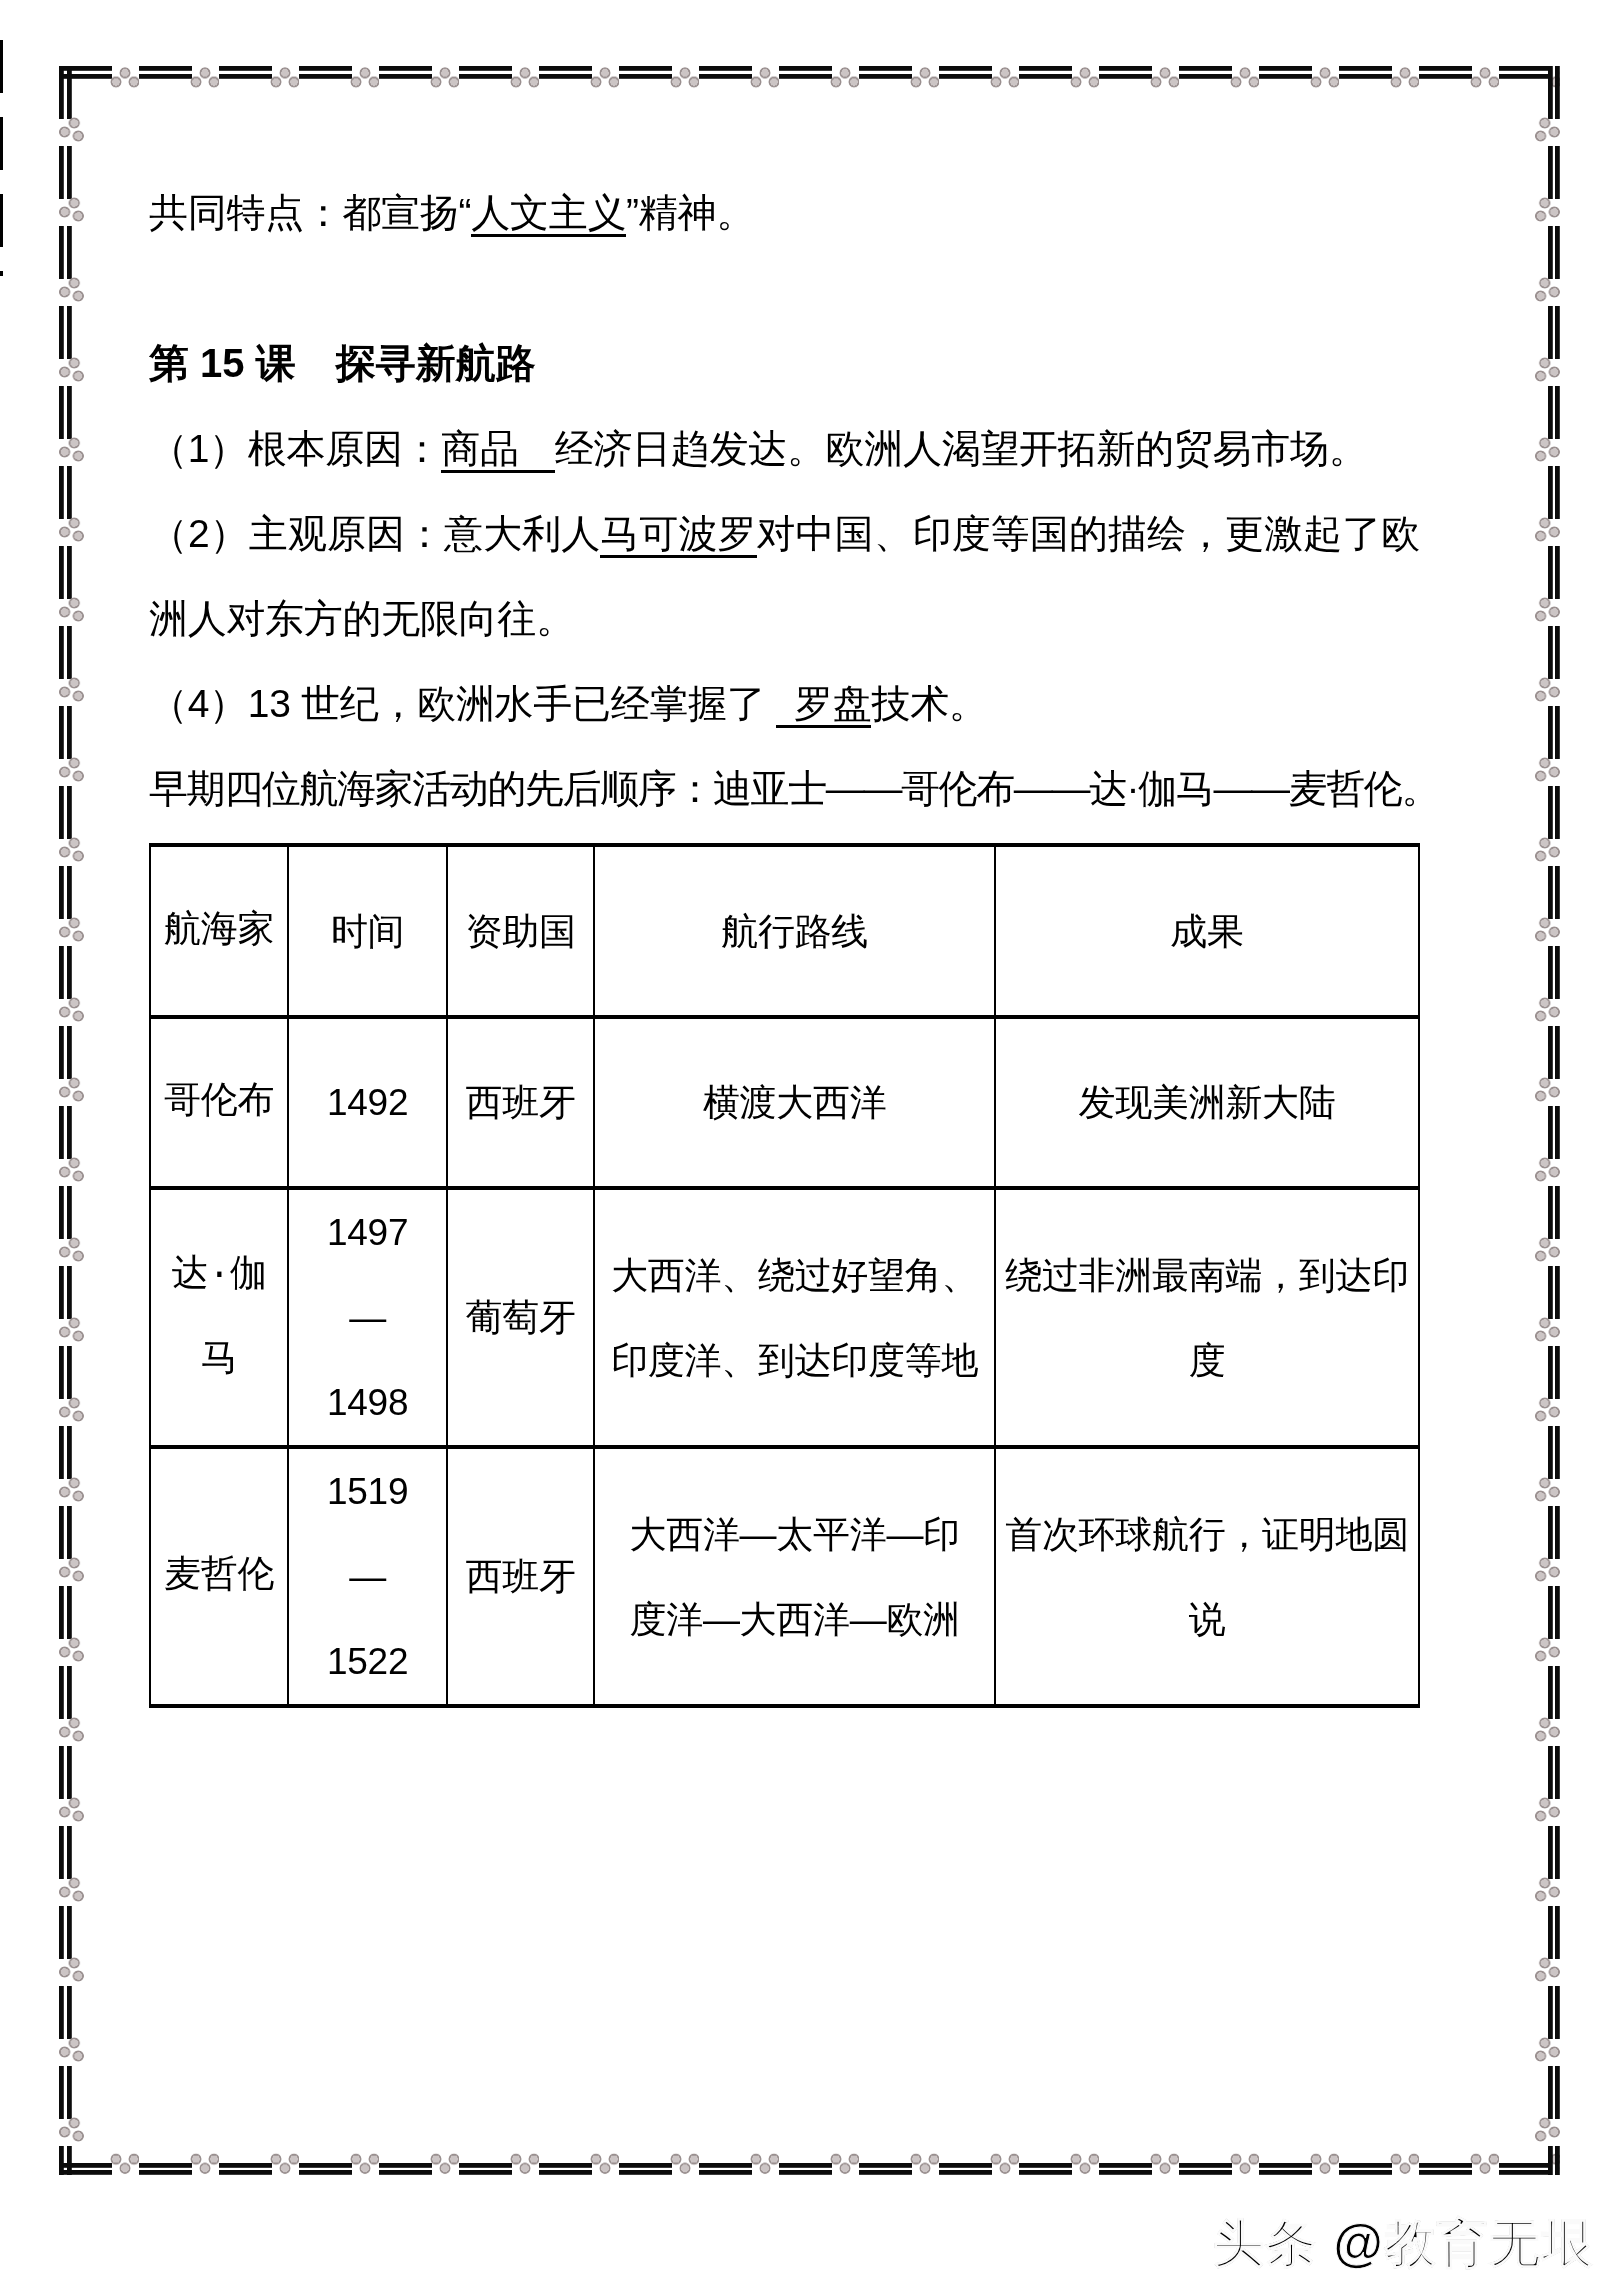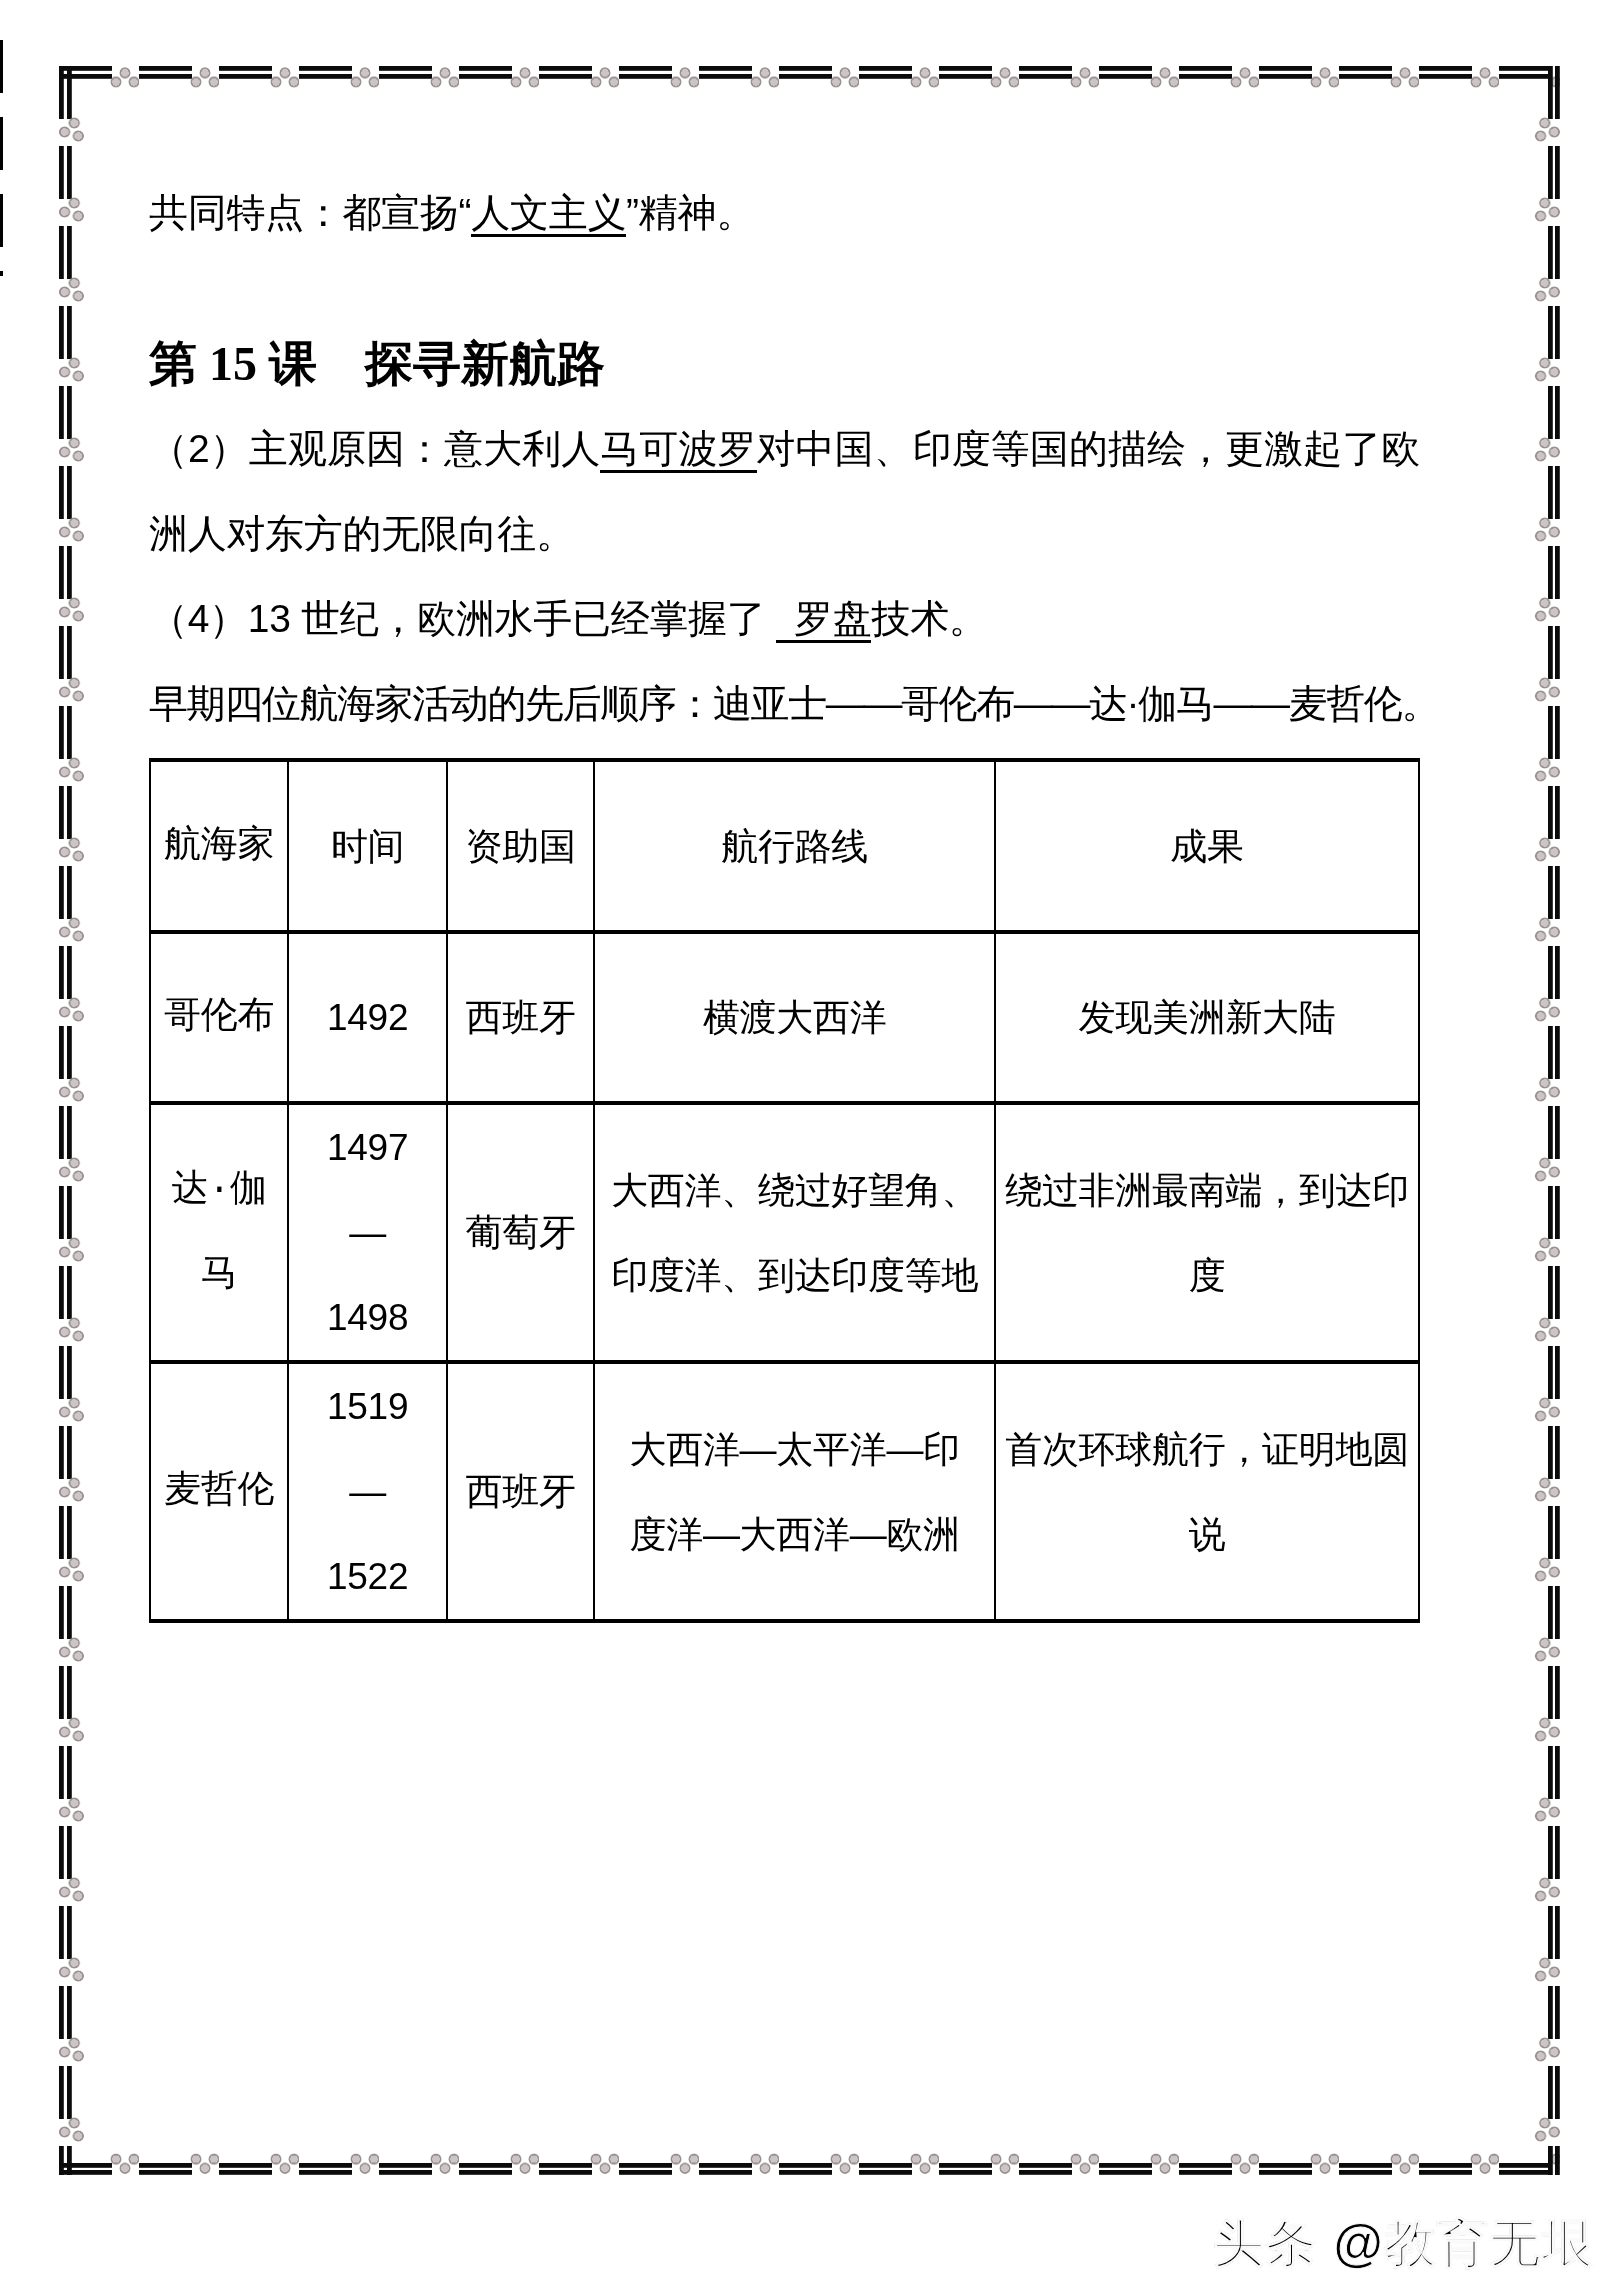--- a/index.html
+++ b/index.html
@@ -68,22 +68,22 @@
 
   
   .content { position: absolute; left: 149px; width: 1271px; top: 170px; }
 
   .content p {
     margin: 0; font-size: 39px; line-height: 85px;
     font-weight: 500; letter-spacing: -0.3px;
     text-align: justify;
   }
   p.p-heading {
-    margin-top: 66px; font-size: 48px; font-weight: 700;
-    text-align: left; letter-spacing: 0; font-family: Liberation Serif, serif;
+    margin-top: 66px; font-size: 40px; font-weight: 700;
+    text-align: left; letter-spacing: 0;
   }
   p.p-seq { white-space: nowrap; letter-spacing: -1.4px; text-align: left; }
 
   .u { border-bottom: 3.4px solid #000; }
   .pad-right { padding-right: 36px; }
   .pad-left  { padding-left: 18px; }
 
   
   table.nav {
     margin-top: 12.3px; width: 100%;
@@ -120,20 +120,21 @@
   <div class="b-edge b-top"></div>
   <div class="b-edge b-bottom"></div>
   <div class="b-edge b-left"></div>
   <div class="b-edge b-right"></div>
   <div class="edge-artifact"></div>
 
   <div class="content">
     <div id="paras">
         <p class="p-body"><span>共同特点：都宣扬“</span><span class="u">人文主义</span><span>”精神。</span></p>
         <p class="p-heading"><span>第 15 课　探寻新航路</span></p>
+        <p class="p-body"><span>（1）根本原因：</span><span class="u pad-right">商品</span><span>经济日趋发达。欧洲人渴望开拓新的贸易市场。</span></p>
         <p class="p-body"><span>（2）主观原因：意大利人</span><span class="u">马可波罗</span><span>对中国、印度等国的描绘，更激起了欧洲人对东方的无限向往。</span></p>
         <p class="p-body"><span>（4）13 世纪，欧洲水手已经掌握了 </span><span class="u pad-left">罗盘</span><span>技术。</span></p>
         <p class="p-seq"><span>早期四位航海家活动的先后顺序：迪亚士——哥伦布——达·伽马——麦哲伦。</span></p>
       </div>
 
     <table class="nav">
       <colgroup id="cols">
           <col style="width: 10.9%;">
           <col style="width: 12.5%;">
           <col style="width: 11.6%;">

